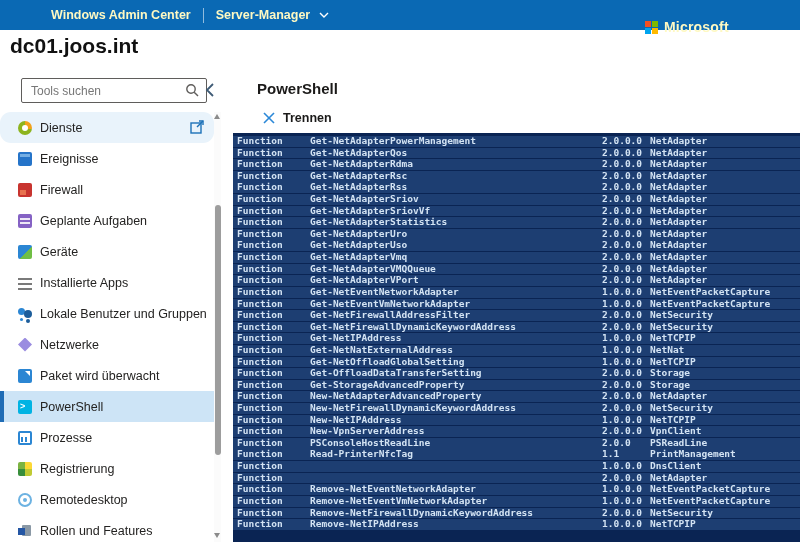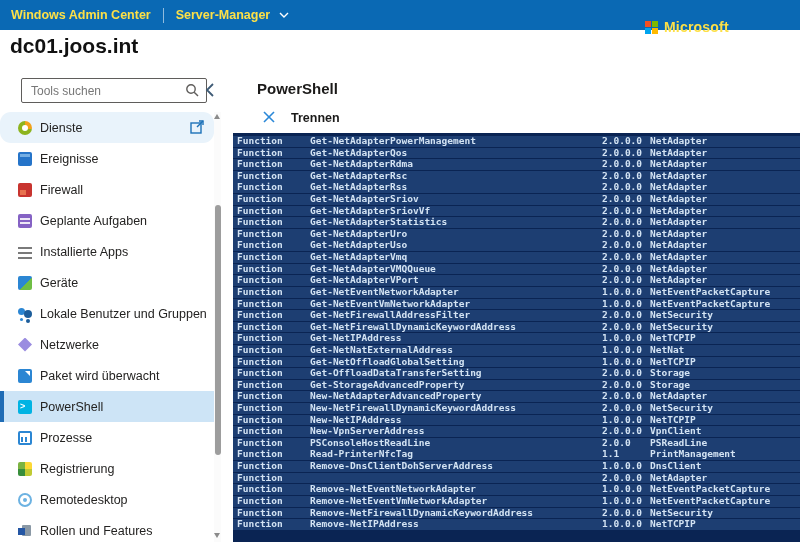--- a/index.html
+++ b/index.html
@@ -1,21 +1,21 @@
 <!DOCTYPE html>
 <html style="--topbar-bg: #0a69b4; --hl-bg: #e9f3fb; --sel-bg: #cde4f6; --sel-accent: #1f6cb5; --con-bg: #0a2453; --con-row: #1d3e72; --con-text: #d3e3f3; --ms-red: #f25022; --ms-green: #7fba00; --ms-blue: #00a4ef; --ms-yellow: #ffb900;"><head>
 <meta charset="utf-8">
 <style>
   html,body{margin:0;padding:0;width:800px;height:542px;overflow:hidden;background:#fff;
     font-family:"Liberation Sans",sans-serif;-webkit-font-smoothing:antialiased;}
   .stage{position:relative;width:800px;height:542px;background:#fff;}
 
   
   .topbar{position:absolute;left:0;top:0;right:0;height:30px;background:var(--topbar-bg,#0a69b4);
-    color:#fde047;display:flex;align-items:center;}
+    color:#fef9c3;display:flex;align-items:center;padding-left:40px;}
   .topbar-left{display:flex;align-items:center;padding-left:11px;font-size:12.5px;font-weight:700;}
   .tb-divider{width:1px;height:15px;background:rgba(255,255,255,.55);margin:0 12px;}
   .tb-solution{display:flex;align-items:center;gap:9px;cursor:pointer;}
   .ms-logo{position:absolute;left:645px;top:0;height:30px;display:flex;align-items:center;gap:6px;margin-top:12px;}
   .ms-squares{display:grid;grid-template-columns:6px 6px;grid-template-rows:6px 6px;gap:1px;}
   .ms-squares i{display:block;}
   .ms-squares i:nth-child(1){background:var(--ms-red,#f25022);}
   .ms-squares i:nth-child(2){background:var(--ms-green,#7fba00);}
   .ms-squares i:nth-child(3){background:var(--ms-blue,#00a4ef);}
   .ms-squares i:nth-child(4){background:var(--ms-yellow,#ffb900);}
@@ -80,21 +80,21 @@
   
   .sb-scroll{position:absolute;right:1px;top:46px;bottom:0;width:7px;background:#fbfbfb;}
   .sb-up{position:absolute;top:2px;left:0;width:0;height:0;border-left:3.5px solid transparent;
     border-right:3.5px solid transparent;border-bottom:5px solid #8b8b8b;}
   .sb-down{position:absolute;bottom:4px;left:0;width:0;height:0;border-left:3.5px solid transparent;
     border-right:3.5px solid transparent;border-top:5px solid #8b8b8b;}
   .sb-thumb{position:absolute;left:0.5px;top:93px;height:250px;width:6px;border-radius:3px;background:#9d9d9d;}
 
   
   .main-title{position:absolute;left:257px;top:80px;font-size:15px;font-weight:700;color:#1b1a19;}
-  .disconnect{position:absolute;left:263px;top:111px;display:flex;gap:16px;
+  .disconnect{position:absolute;left:263px;top:111px;display:flex;align-items:center;gap:8px;
     font-size:12.5px;font-weight:600;color:#1b1a19;cursor:pointer;}
 
   
   .console{position:absolute;left:233px;top:133px;right:0;bottom:0;background:var(--con-bg,#0a2453);
     padding-top:3px;overflow:hidden;font-family:"DejaVu Sans Mono","Liberation Mono",monospace;
     font-size:9.5px;font-weight:700;color:var(--con-text,#d3e3f3);cursor:text;}
   .crow{height:10.7px;line-height:10.8px;margin-bottom:0.93px;background:var(--con-row,#1d3e72);
     position:relative;white-space:nowrap;}
   .crow span{position:absolute;top:0;}
   .crow .c0{left:4px;}
@@ -158,26 +158,26 @@
         </div>
         <div class="side-item">
           <span class="icon firewall-icon"></span>
           <span class="side-label">Firewall</span>
         </div>
         <div class="side-item">
           <span class="icon scheduled-tasks-icon"></span>
           <span class="side-label">Geplante Aufgaben</span>
         </div>
         <div class="side-item">
+          <span class="icon devices-icon"></span>
+          <span class="side-label">Geräte</span>
+        </div>
+        <div class="side-item">
           <span class="icon installed-apps-icon"></span>
           <span class="side-label">Installierte Apps</span>
-        </div>
-        <div class="side-item">
-          <span class="icon devices-icon"></span>
-          <span class="side-label">Geräte</span>
         </div>
         <div class="side-item">
           <span class="icon users-groups-icon"></span>
           <span class="side-label">Lokale Benutzer und Gruppen</span>
         </div>
         <div class="side-item">
           <span class="icon network-icon"></span>
           <span class="side-label">Netzwerke</span>
         </div>
         <div class="side-item">
@@ -386,21 +386,20 @@
         <span class="c3">PSReadLine</span>
       </div>
       <div class="crow">
         <span class="c0">Function</span>
         <span class="c1">Read-PrinterNfcTag</span>
         <span class="c2">1.1</span>
         <span class="c3">PrintManagement</span>
       </div>
       <div class="crow">
         <span class="c0">Function</span>
-        <span class="c1">Remove-DnsClientDohServerAddress</span>
         <span class="c2">1.0.0.0</span>
         <span class="c3">DnsClient</span>
       </div>
       <div class="crow">
         <span class="c0">Function</span>
         <span class="c2">2.0.0.0</span>
         <span class="c3">NetAdapter</span>
       </div>
       <div class="crow">
         <span class="c0">Function</span>

